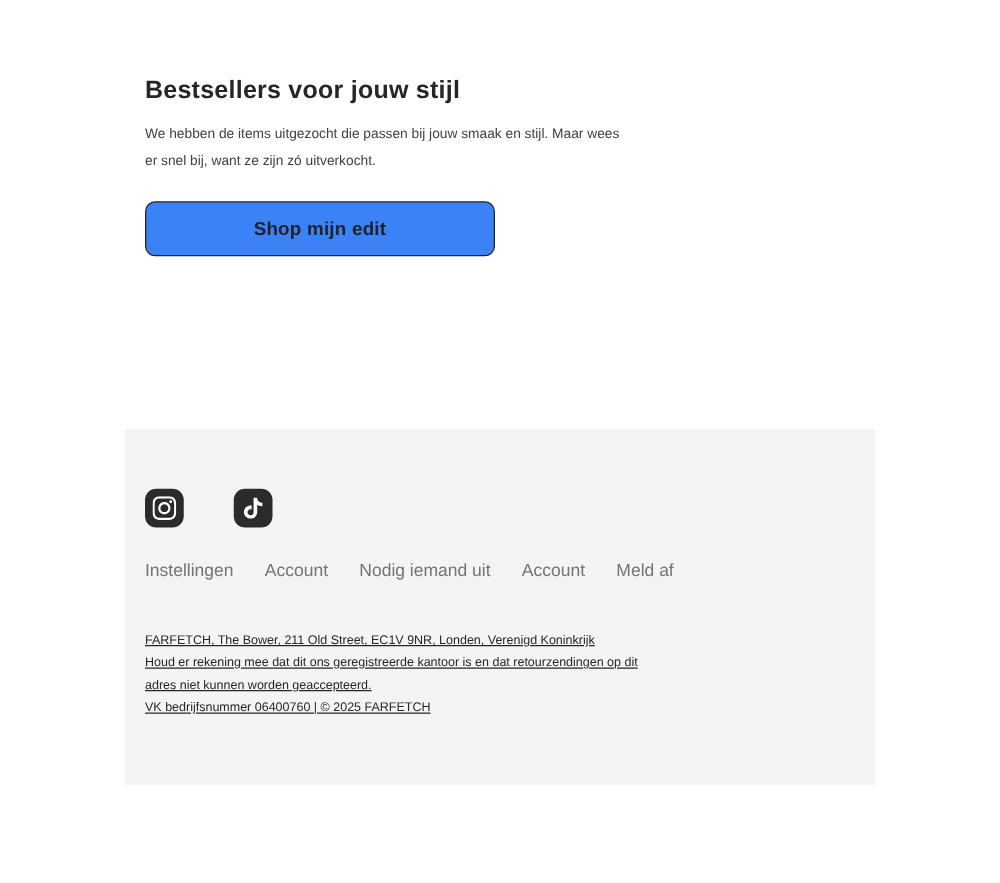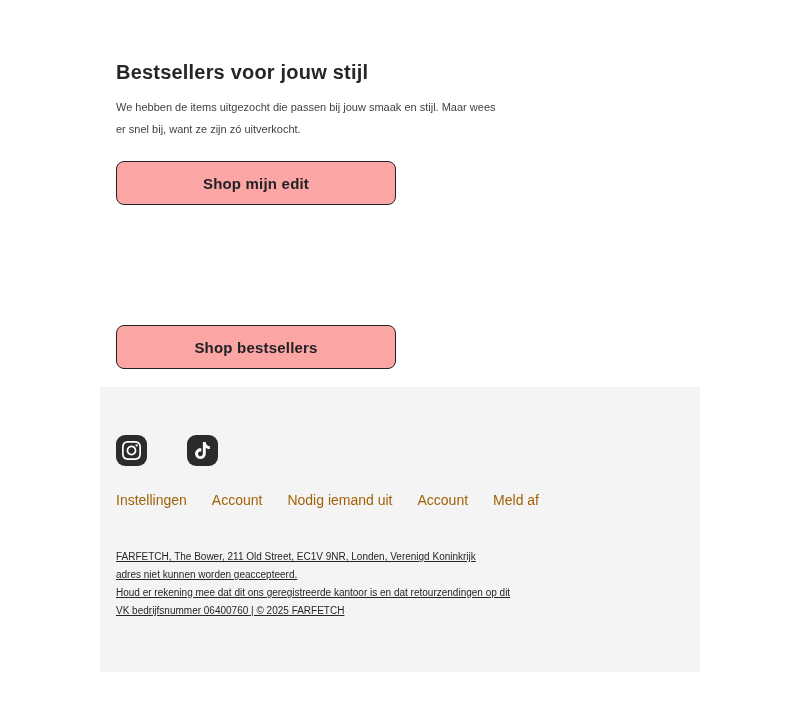--- a/index.html
+++ b/index.html
@@ -35,21 +35,21 @@
     color: #3f3f44;
   }
   .btn {
     display: flex;
     align-items: center;
     justify-content: center;
     width: 280px;
     height: 44px;
     border: 1px solid #222226;
     border-radius: 8px;
-    background: #fca5a5;
+    background: #3b82f6;
     color: #222226;
     font-family: "Liberation Sans", sans-serif;
     font-size: 15px;
     font-weight: bold;
     text-decoration: none;
     letter-spacing: 0.2px;
     cursor: pointer;
   }
   .content-spacer {
     height: 120px;
@@ -85,21 +85,21 @@
     cursor: pointer;
   }
   .footer-nav {
     margin-top: 26px;
     display: flex;
     gap: 25px;
     font-size: 14px;
     line-height: 17px;
   }
   .footer-nav a {
-    color: #a16207;
+    color: #737373;
     text-decoration: none;
     cursor: pointer;
   }
   .legal {
     margin-top: 39px;
     font-size: 10px;
     line-height: 18px;
     color: #26262a;
     text-decoration: underline;
   }
@@ -111,21 +111,20 @@
 <div class="email">
 
   <div class="main">
     <h1 class="section-title">Bestsellers voor jouw stijl</h1>
     <p class="intro">
       <span>We hebben de items uitgezocht die passen bij jouw smaak en stijl. Maar wees</span><br>
       <span>er snel bij, want ze zijn zó uitverkocht.</span>
     </p>
     <a class="btn">Shop mijn edit</a>
     <div class="content-spacer"></div>
-    <a class="btn">Shop bestsellers</a>
   </div>
 
   <div class="footer">
 
     <div class="social-row">
       <a class="social-btn" aria-label="Instagram">
         <svg width="19" height="19" viewBox="0 0 24 24" fill="#ffffff" xmlns="http://www.w3.org/2000/svg">
           <path d="M12 2.163c3.204 0 3.584.012 4.85.07 3.252.148 4.771 1.691 4.919 4.919.058 1.265.069 1.645.069 4.849 0 3.205-.012 3.584-.069 4.849-.149 3.225-1.664 4.771-4.919 4.919-1.266.058-1.644.07-4.85.07-3.204 0-3.584-.012-4.849-.07-3.26-.149-4.771-1.699-4.919-4.92-.058-1.265-.07-1.644-.07-4.849 0-3.204.013-3.583.07-4.849.149-3.227 1.664-4.771 4.919-4.919 1.266-.057 1.645-.069 4.849-.069zm0-2.163c-3.259 0-3.667.014-4.947.072-4.358.2-6.78 2.618-6.98 6.98-.059 1.281-.073 1.689-.073 4.948 0 3.259.014 3.668.072 4.948.2 4.358 2.618 6.78 6.98 6.98 1.281.058 1.689.072 4.948.072 3.259 0 3.668-.014 4.948-.072 4.354-.2 6.782-2.618 6.979-6.98.059-1.28.073-1.689.073-4.948 0-3.259-.014-3.667-.072-4.947-.196-4.354-2.617-6.78-6.979-6.98-1.281-.059-1.69-.073-4.949-.073zm0 5.838c-3.403 0-6.162 2.759-6.162 6.162s2.759 6.163 6.162 6.163 6.162-2.759 6.162-6.163c0-3.403-2.759-6.162-6.162-6.162zm0 10.162c-2.209 0-4-1.79-4-4 0-2.209 1.791-4 4-4s4 1.791 4 4c0 2.21-1.791 4-4 4zm6.406-11.845c-.796 0-1.441.645-1.441 1.44s.645 1.44 1.441 1.44c.795 0 1.439-.645 1.439-1.44s-.644-1.44-1.439-1.44z"></path>
         </svg>
       </a>
@@ -140,19 +139,19 @@
     <div class="footer-nav">
       <a>Instellingen</a>
       <a>Account</a>
       <a>Nodig iemand uit</a>
       <a>Account</a>
       <a>Meld af</a>
     </div>
 
     <div class="legal">
       <div>FARFETCH, The Bower, 211 Old Street, EC1V 9NR, Londen, Verenigd Koninkrijk</div>
+      <div>Houd er rekening mee dat dit ons geregistreerde kantoor is en dat retourzendingen op dit</div>
       <div>adres niet kunnen worden geaccepteerd.</div>
-      <div>Houd er rekening mee dat dit ons geregistreerde kantoor is en dat retourzendingen op dit</div>
       <div>VK bedrijfsnummer 06400760 | © 2025 FARFETCH</div>
     </div>
 
   </div>
 </div>
 
 </body></html>

